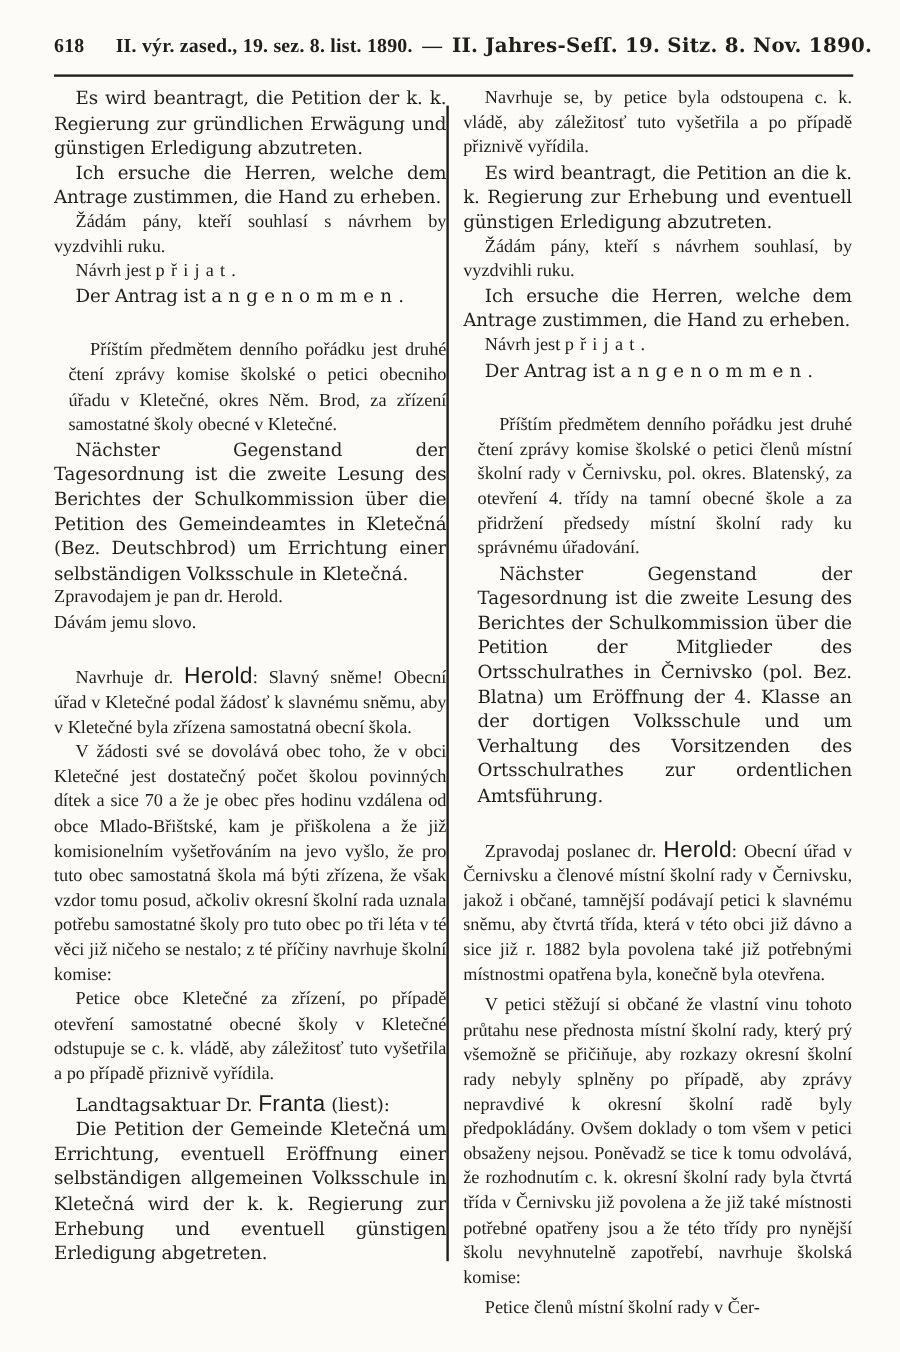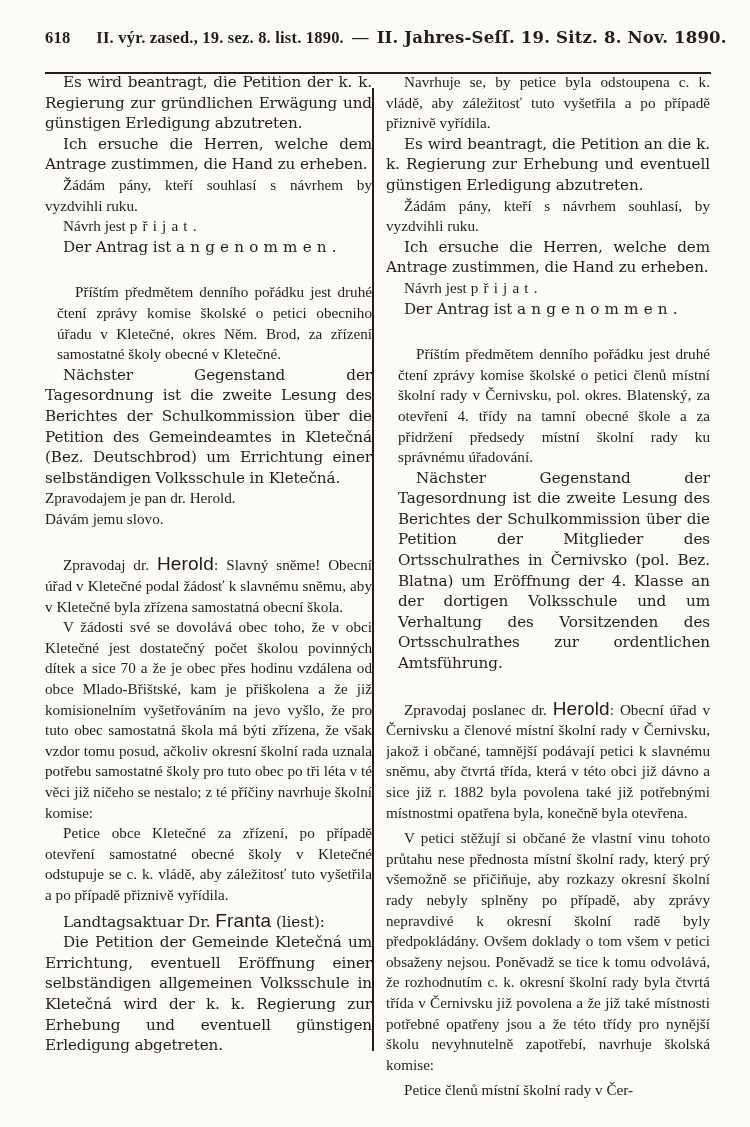--- a/index.html
+++ b/index.html
@@ -10,21 +10,21 @@
     margin:0 auto;
     background:#fcfbf7;
     color:#211e1a;
     overflow:hidden;
     font-family:"Liberation Serif", serif;
   }
   
   .header {
     position:absolute; left:45px; top:28px; width:666px;
     border-bottom:2px solid #23201b;
-    padding-bottom:24px;
+    padding-bottom:14px;
     font-size:16.5px; font-weight:bold;
     white-space:nowrap;
     letter-spacing:0.2px;
   }
   .header .pagenum { margin-right:26px; }
   .header .h-cs { font-family:"Liberation Serif", serif; }
   .header .h-sep { margin:0 8px; }
   .header .h-de { font-family:"DejaVu Serif", serif; font-weight:bold; }
   
   .divider {
@@ -70,21 +70,21 @@
   <div class="col col-left">
       <p class="de indent"><span>Es wird beantragt, die Petition der k. k. Regierung zur gründlichen Erwägung und günstigen Erledigung abzutreten.</span></p>
       <p class="de indent"><span>Ich ersuche die Herren, welche dem Antrage zustimmen, die Hand zu erheben.</span></p>
       <p class="cs indent"><span>Žádám pány, kteří souhlasí s návrhem by vyzdvihli ruku.</span></p>
       <p class="cs indent"><span>Návrh jest </span><span class="seg-spaced">přijat</span><span>.</span></p>
       <p class="de indent"><span>Der Antrag ist </span><span class="seg-spaced">angenommen</span><span>.</span></p>
       <p class="cs indent block-indent gap-l"><span>Příštím předmětem denního pořádku jest druhé čtení zprávy komise školské o petici obecniho úřadu v Kletečné, okres Něm. Brod, za zřízení samostatné školy obecné v Kletečné.</span></p>
       <p class="de indent"><span>Nächster Gegenstand der Tagesordnung ist die zweite Lesung des Berichtes der Schulkommission über die Petition des Gemeindeamtes in Kletečná (Bez. Deutschbrod) um Errichtung einer selbständigen Volksschule in Kletečná.</span></p>
       <p class="cs"><span>Zpravodajem je pan dr. Herold.</span></p>
       <p class="cs"><span>Dávám jemu slovo.</span></p>
-      <p class="cs indent gap-l"><span>Zpravodaj dr. </span><span class="seg-bold">Herold</span><span>: Slavný sněme! Obecní úřad v Kletečné podal žádosť k slavnému sněmu, aby v Kletečné byla zřízena samostatná obecní škola.</span></p>
+      <p class="cs indent gap-l"><span>Navrhuje dr. </span><span class="seg-bold">Herold</span><span>: Slavný sněme! Obecní úřad v Kletečné podal žádosť k slavnému sněmu, aby v Kletečné byla zřízena samostatná obecní škola.</span></p>
       <p class="cs indent"><span>V žádosti své se dovolává obec toho, že v obci Kletečné jest dostatečný počet školou povinných dítek a sice 70 a že je obec přes hodinu vzdálena od obce Mlado-Břištské, kam je přiškolena a že již komisionelním vyšetřováním na jevo vyšlo, že pro tuto obec samostatná škola má býti zřízena, že však vzdor tomu posud, ačkoliv okresní školní rada uznala potřebu samostatné školy pro tuto obec po tři léta v té věci již ničeho se nestalo; z té příčiny navrhuje školní komise:</span></p>
       <p class="cs indent"><span>Petice obce Kletečné za zřízení, po případě otevření samostatné obecné školy v Kletečné odstupuje se c. k. vládě, aby záležitosť tuto vyšetřila a po případě přiznivě vyřídila.</span></p>
       <p class="de indent gap-s"><span>Landtagsaktuar Dr. </span><span class="seg-bold">Franta</span><span> (liest):</span></p>
       <p class="de indent"><span>Die Petition der Gemeinde Kletečná um Errichtung, eventuell Eröffnung einer selbständigen allgemeinen Volksschule in Kletečná wird der k. k. Regierung zur Erhebung und eventuell günstigen Erledigung abgetreten.</span></p>
     </div>
   <div class="col col-right">
       <p class="cs indent"><span>Navrhuje se, by petice byla odstoupena c. k. vládě, aby záležitosť tuto vyšetřila a po případě přiznivě vyřídila.</span></p>
       <p class="de indent"><span>Es wird beantragt, die Petition an die k. k. Regierung zur Erhebung und eventuell günstigen Erledigung abzutreten.</span></p>
       <p class="cs indent"><span>Žádám pány, kteří s návrhem souhlasí, by vyzdvihli ruku.</span></p>
       <p class="de indent"><span>Ich ersuche die Herren, welche dem Antrage zustimmen, die Hand zu erheben.</span></p>

